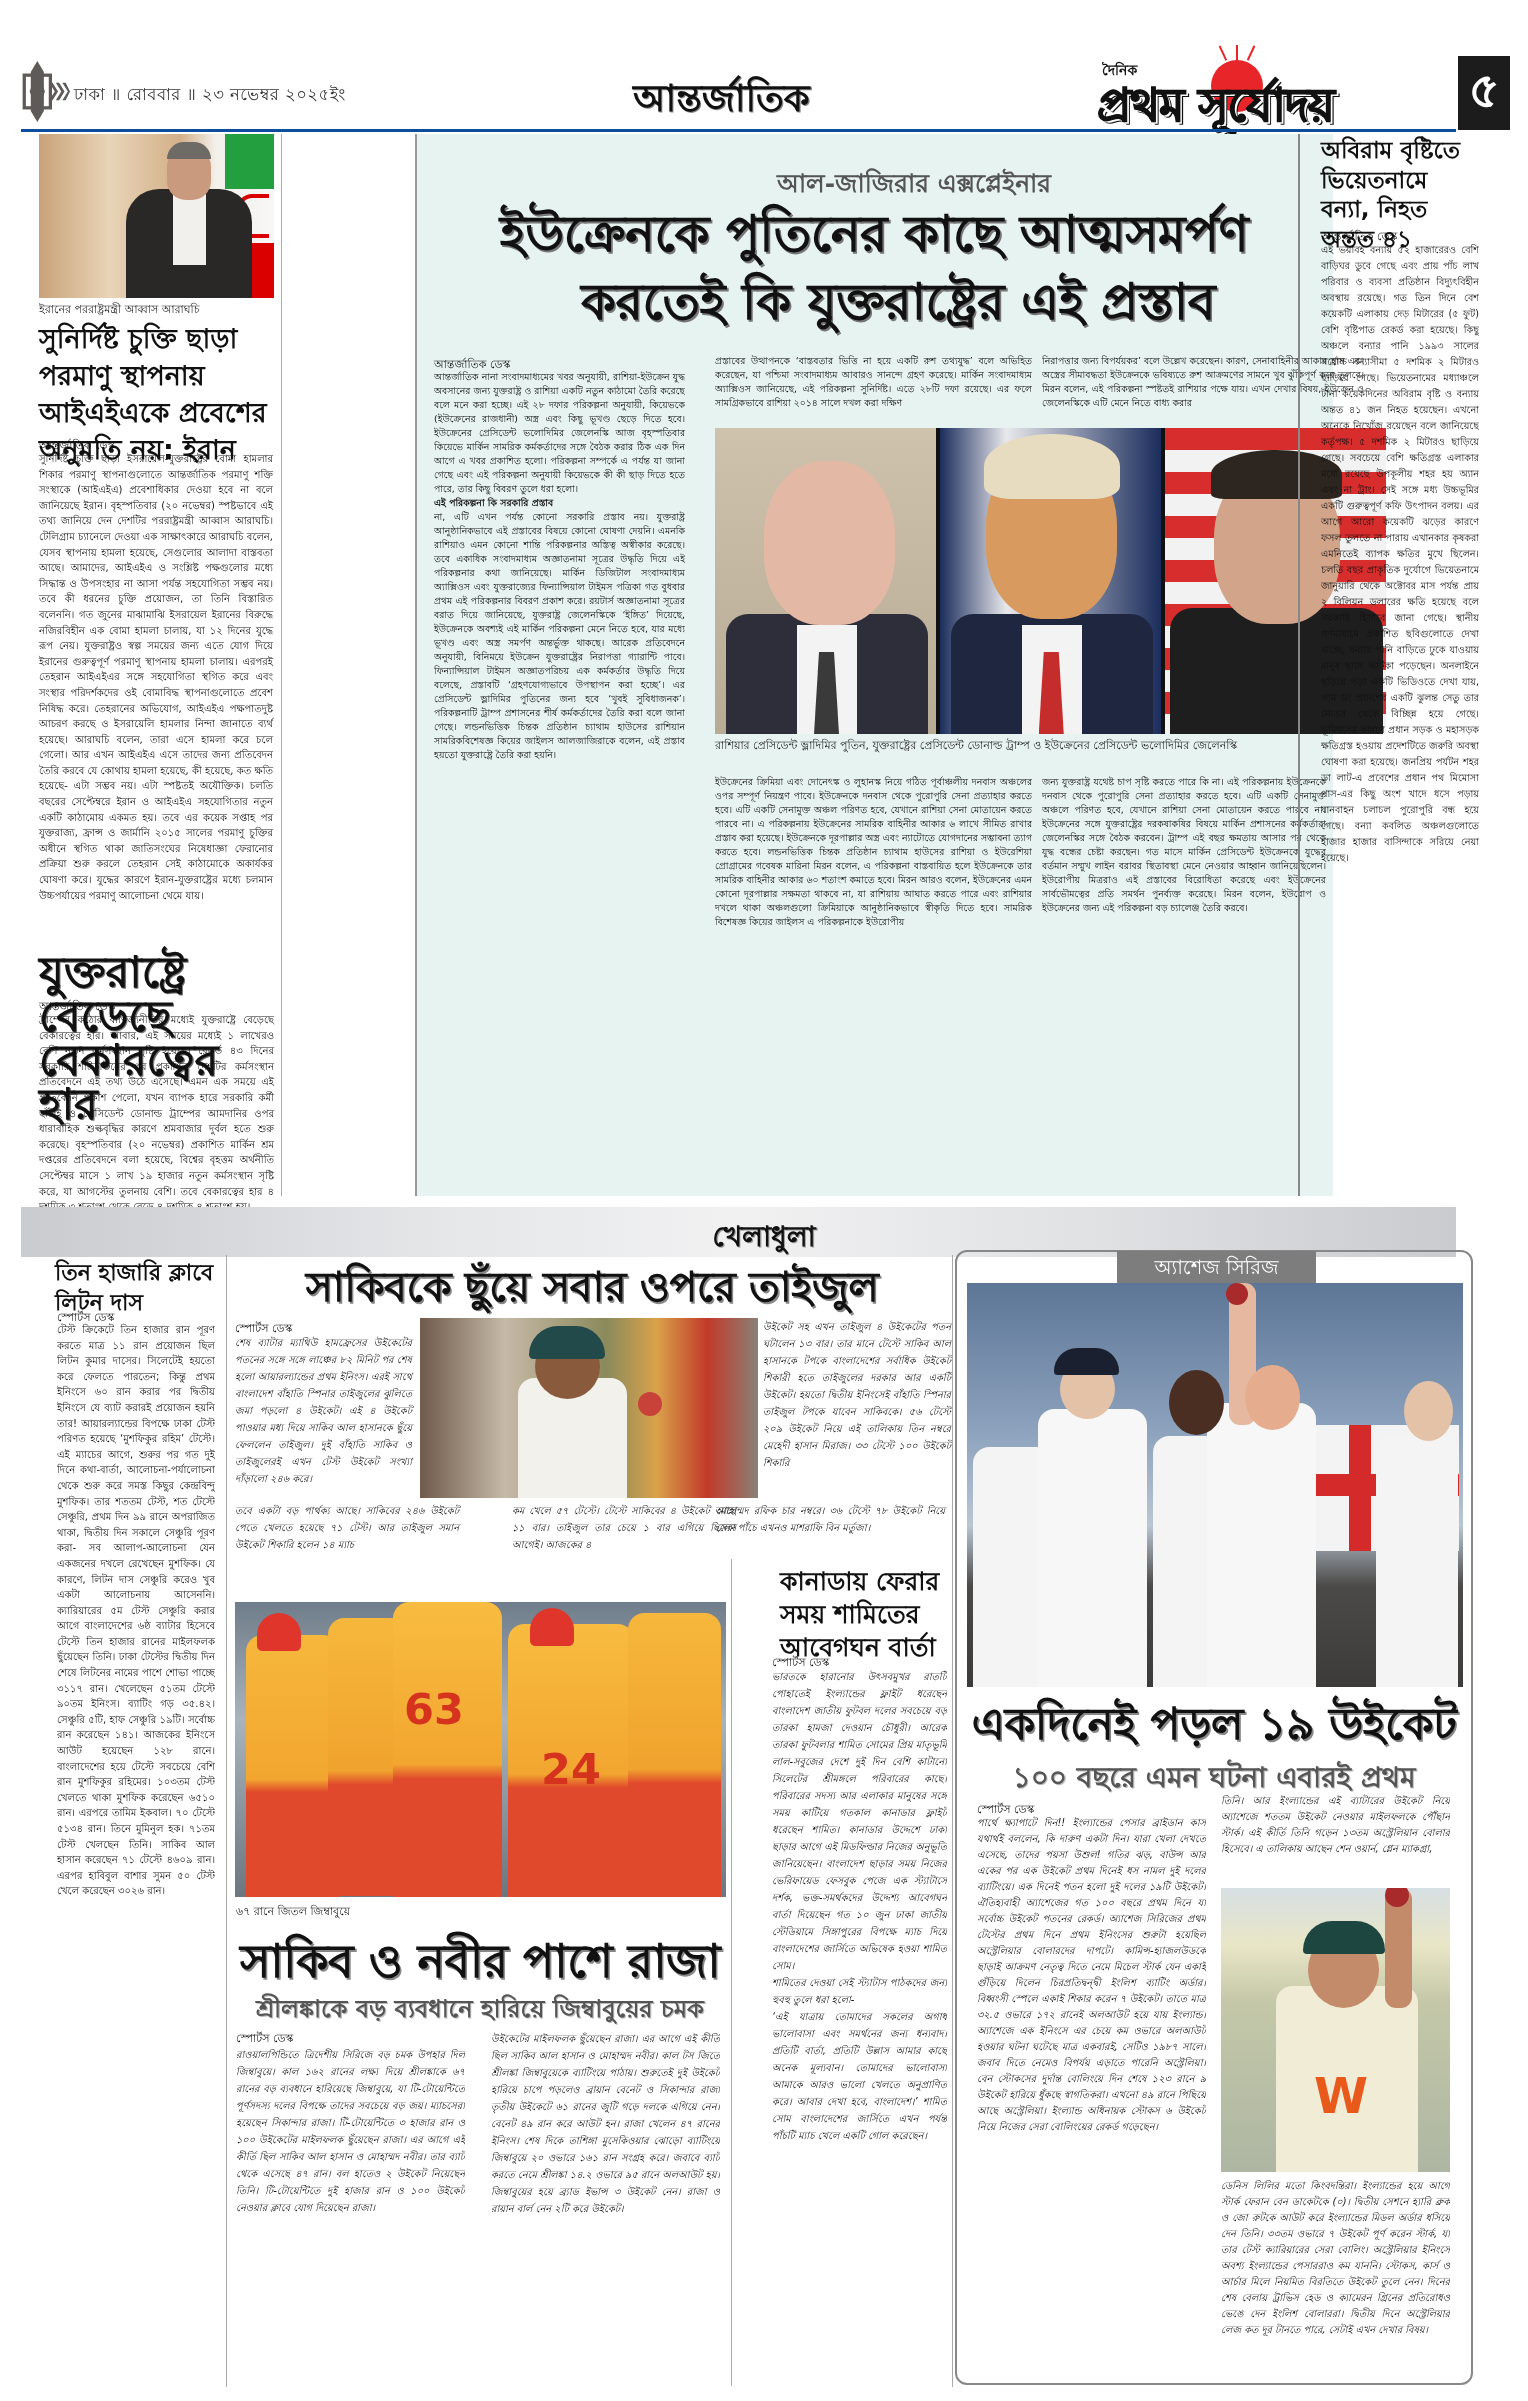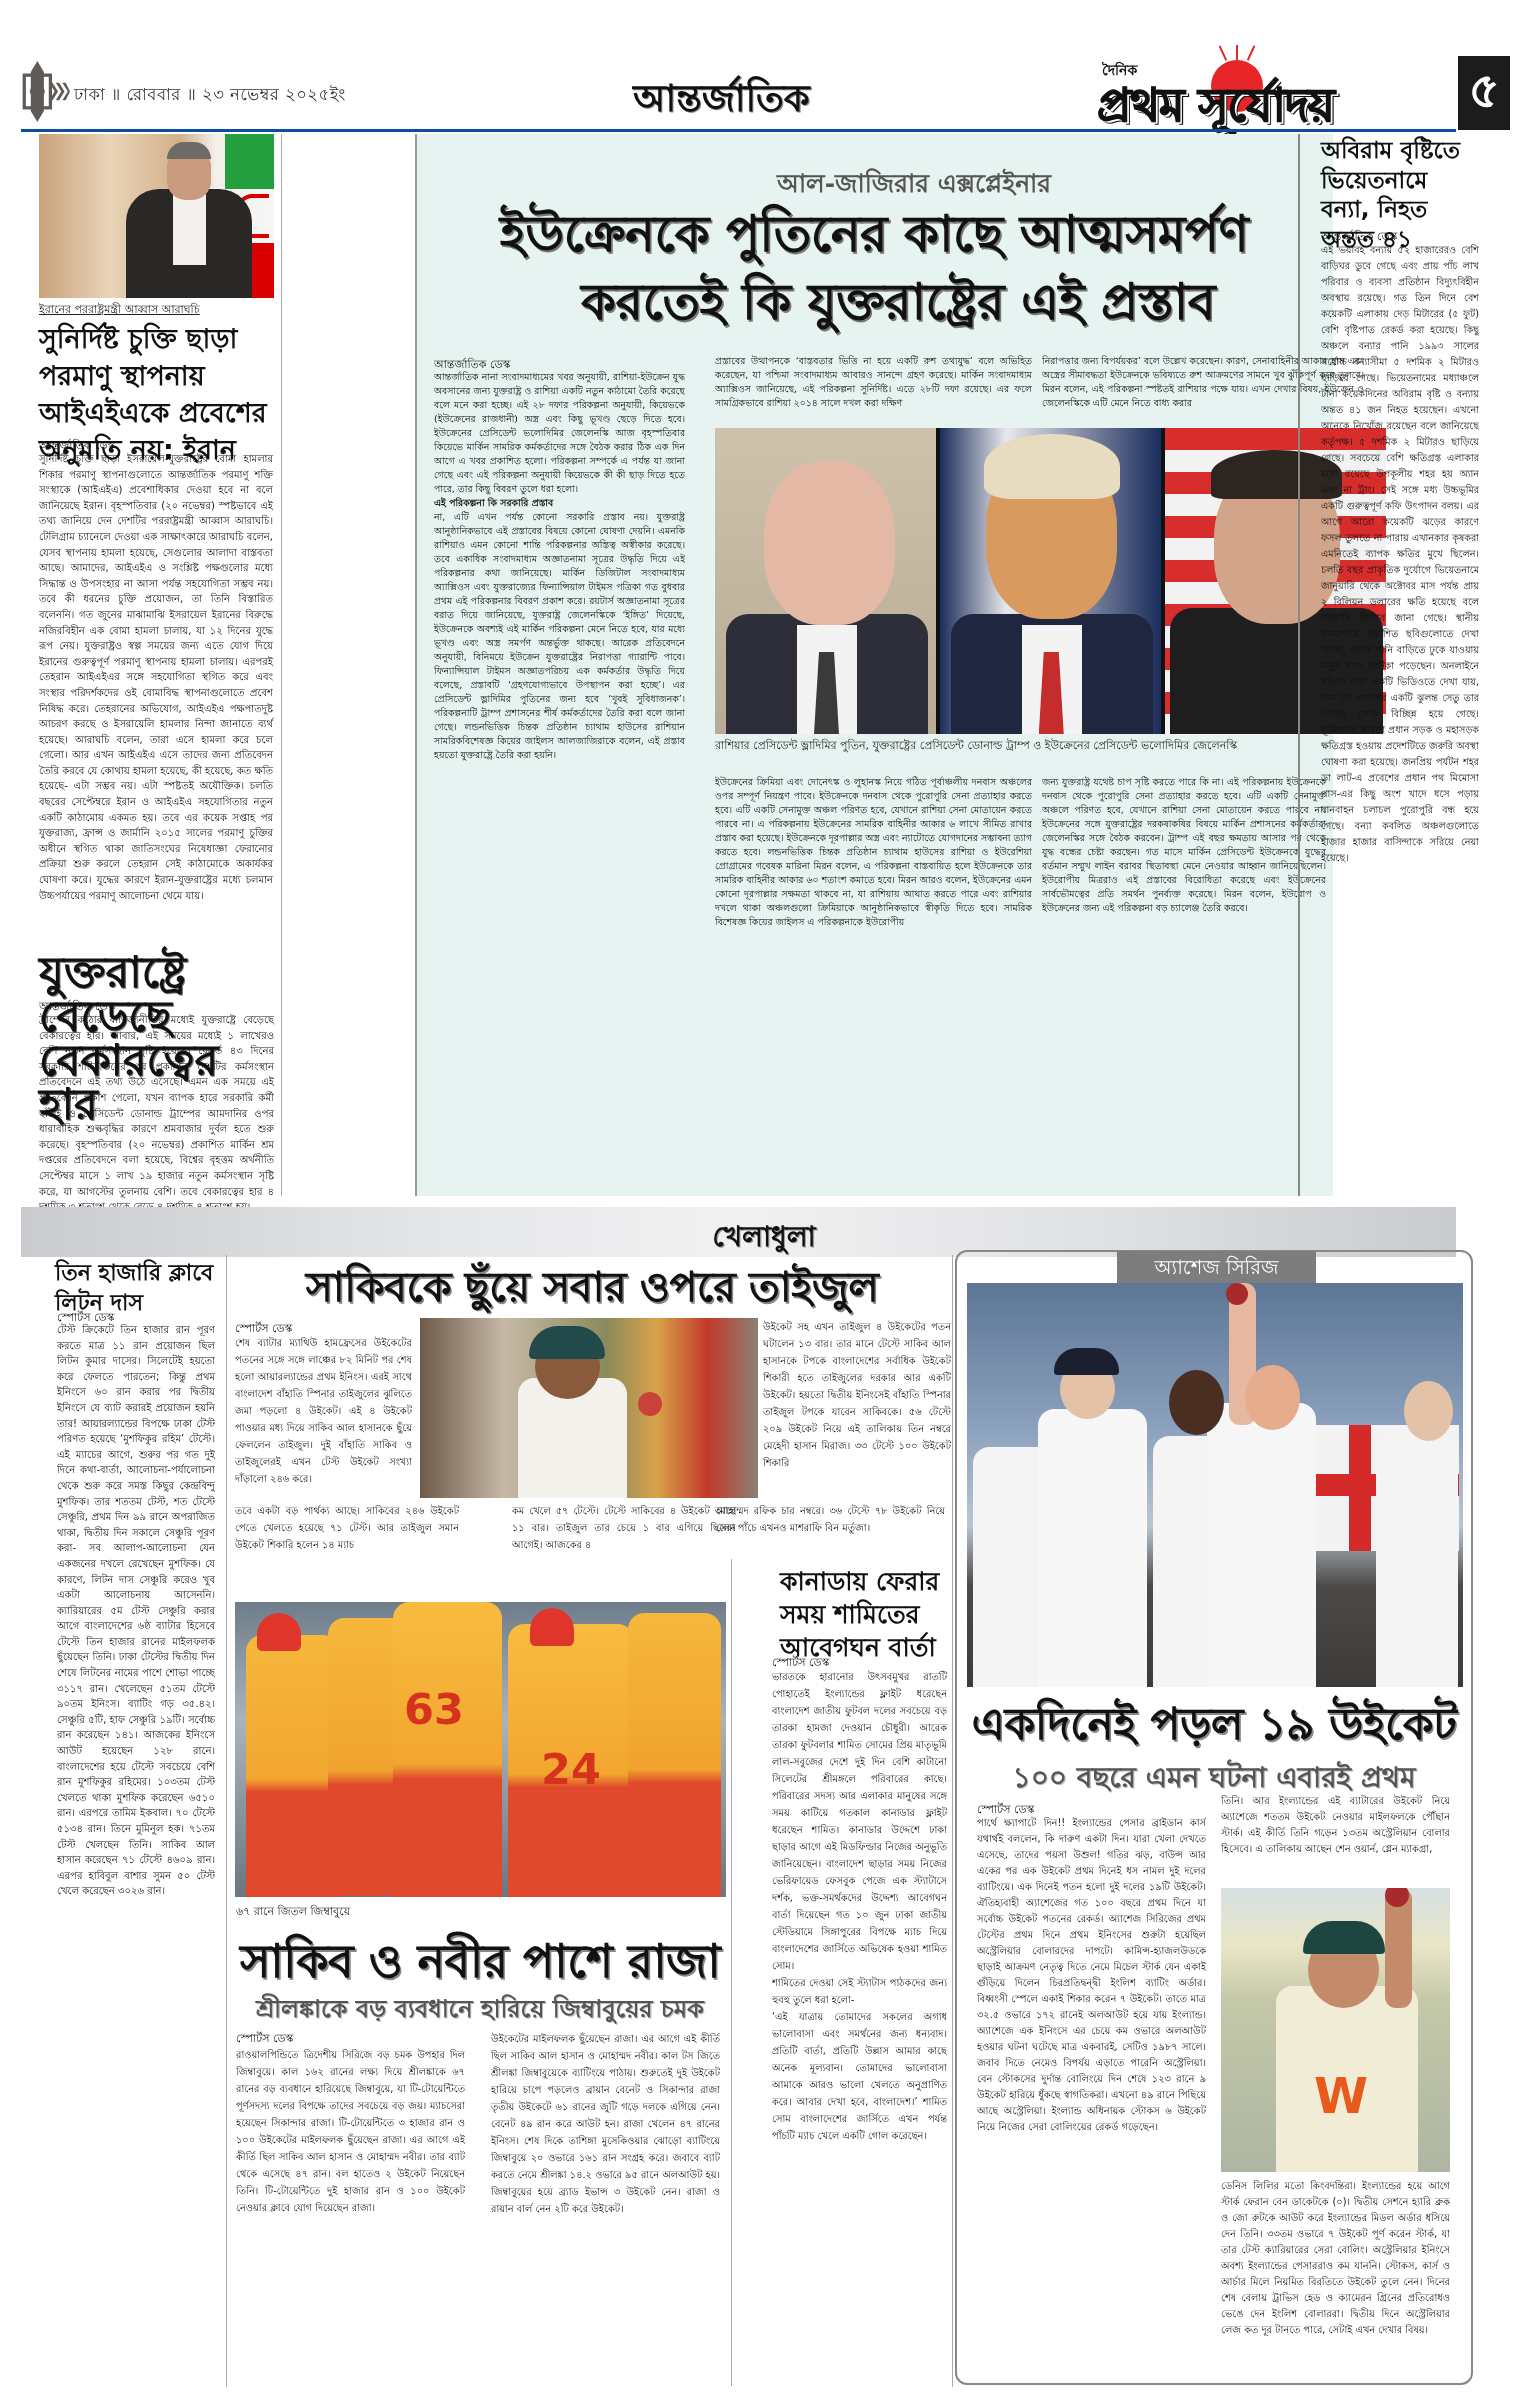--- a/index.html
+++ b/index.html
@@ -52,21 +52,21 @@
 
   
   .right-col-head { font-size: 23px; font-weight: bold; line-height: 29.5px; color:#111; }
 
   
   .sports-band { left: 21px; top: 1207px; width: 1435px; height: 50px; background: linear-gradient(90deg,#c9cbce,#e6e7e9 30%,#f1f1f2 50%,#e0e1e3 75%,#c9cbce); }
   .sports-title { left: 0; top: 1215px; width: 1528px; text-align:center; font-size: 28px; font-family: "DejaVu Serif", serif; font-weight: bold; color: #111; text-shadow: 1.1px 1.1px 0 #999; }
 
   .sport-headline { font-size: 40px; font-weight: bold; color:#111; text-shadow: 1.6px 1.6px 0 #888; letter-spacing: -0.5px; }
   .sport-sub { font-size: 26px; font-weight: bold; color:#555; text-shadow: 1.1px 1.1px 0 #bbb; }
-  .sport-body { font-size: 10.4px; line-height: 17px; color:#111; text-align: justify; }
+  .sport-body { font-size: 10.4px; line-height: 17px; color:#111; text-align: justify; font-style: italic; }
 
   .taijul-photo { left: 420px; top: 1318px; width: 338px; height: 180px; overflow:hidden; background: linear-gradient(90deg,#6e5a4a 0%, #c6b9a7 25%, #8b8a5c 55%, #d9a24a 70%, #c23a2a 85%, #8a8076 100%); }
   .zim-photo { left: 235px; top: 1602px; width: 491px; height: 295px; overflow:hidden; background: linear-gradient(180deg,#6f7d8a,#a9b3bc 40%,#6c7680); }
   .player { position:absolute; border-radius: 16.4px 16.4px 0 0; }
 
   .ashes-box { left: 955px; top: 1250px; width: 518px; height: 1135px; border: 2.2px solid #888; border-radius: 12px; }
   .ashes-label { left: 1117px; top: 1251px; width: 199px; height: 33px; background: #7d7d7d; color:#fff; font-size: 19.6px; text-align:center; line-height: 33px; }
   .ashes-photo { left: 967px; top: 1283px; width: 496px; height: 404px; overflow:hidden; background: linear-gradient(180deg,#5d7696 0%, #8aa0bc 35%, #b9c6d3 60%, #4c4a48 75%, #3d3b39 100%); }
   .starc-photo { left: 1221px; top: 1733px; width: 229px; height: 306px; overflow:hidden; background: linear-gradient(180deg,#d6dfe3 0%,#e9e6c6 20%, #c4c8a8 40%, #aeb6a3 100%); }
 
@@ -100,21 +100,21 @@
 
 <div class="abs photo-iran">
   <div class="iran-flag-g"></div>
   <div class="iran-flag-emblem"></div>
   <div class="iran-flag-r"></div>
   <div class="iran-man-body"></div>
   <div class="iran-man-shirt"></div>
   <div class="iran-man-head"></div>
   <div class="iran-man-hair"></div>
 </div>
-<div class="abs caption" style="left:39px;top:301px;width:235px;text-decoration:underline;">ইরানের পররাষ্ট্রমন্ত্রী আব্বাস আরাঘচি</div>
+<div class="abs caption" style="left:39px;top:301px;width:235px;">ইরানের পররাষ্ট্রমন্ত্রী আব্বাস আরাঘচি</div>
 <div class="abs headline-l" style="left:39px;top:320px;width:240px;font-size:27px;line-height:37px;">সুনির্দিষ্ট চুক্তি ছাড়া পরমাণু স্থাপনায় আইএইএকে প্রবেশের অনুমতি নয়: ইরান</div>
 <div class="abs byline" style="left:39px;top:437px;">আন্তর্জাতিক ডেস্ক</div>
 <div class="abs body-text" style="left:39px;top:451px;width:234px;font-size:10px;line-height:15.6px;">সুনির্দিষ্ট চুক্তি ছাড়া ইসরায়েল-যুক্তরাষ্ট্রের বোমা হামলার শিকার পরমাণু স্থাপনাগুলোতে আন্তর্জাতিক পরমাণু শক্তি সংস্থাকে (আইএইএ) প্রবেশাধিকার দেওয়া হবে না বলে জানিয়েছে ইরান। বৃহস্পতিবার (২০ নভেম্বর) স্পষ্টভাবে এই তথ্য জানিয়ে দেন দেশটির পররাষ্ট্রমন্ত্রী আব্বাস আরাঘচি। টেলিগ্রাম চ্যানেলে দেওয়া এক সাক্ষাৎকারে আরাঘচি বলেন, যেসব স্থাপনায় হামলা হয়েছে, সেগুলোর আলাদা বাস্তবতা আছে। আমাদের, আইএইএ ও সংশ্লিষ্ট পক্ষগুলোর মধ্যে সিদ্ধান্ত ও উপসংহার না আসা পর্যন্ত সহযোগিতা সম্ভব নয়। তবে কী ধরনের চুক্তি প্রয়োজন, তা তিনি বিস্তারিত বলেননি। গত জুনের মাঝামাঝি ইসরায়েল ইরানের বিরুদ্ধে নজিরবিহীন এক বোমা হামলা চালায়, যা ১২ দিনের যুদ্ধে রূপ নেয়। যুক্তরাষ্ট্রও স্বল্প সময়ের জন্য এতে যোগ দিয়ে ইরানের গুরুত্বপূর্ণ পরমাণু স্থাপনায় হামলা চালায়। এরপরই তেহরান আইএইএর সঙ্গে সহযোগিতা স্থগিত করে এবং সংস্থার পরিদর্শকদের ওই বোমাবিদ্ধ স্থাপনাগুলোতে প্রবেশ নিষিদ্ধ করে। তেহরানের অভিযোগ, আইএইএ পক্ষপাতদুষ্ট আচরণ করছে ও ইসরায়েলি হামলার নিন্দা জানাতে ব্যর্থ হয়েছে। আরাঘচি বলেন, তারা এসে হামলা করে চলে গেলো। আর এখন আইএইএ এসে তাদের জন্য প্রতিবেদন তৈরি করবে যে কোথায় হামলা হয়েছে, কী হয়েছে, কত ক্ষতি হয়েছে- এটা সম্ভব নয়। এটা স্পষ্টতই অযৌক্তিক। চলতি বছরের সেপ্টেম্বরে ইরান ও আইএইএ সহযোগিতার নতুন একটি কাঠামোয় একমত হয়। তবে এর কয়েক সপ্তাহ পর যুক্তরাজ্য, ফ্রান্স ও জার্মানি ২০১৫ সালের পরমাণু চুক্তির অধীনে স্থগিত থাকা জাতিসংঘের নিষেধাজ্ঞা ফেরানোর প্রক্রিয়া শুরু করলে তেহরান সেই কাঠামোকে অকার্যকর ঘোষণা করে। যুদ্ধের কারণে ইরান-যুক্তরাষ্ট্রের মধ্যে চলমান উচ্চপর্যায়ের পরমাণু আলোচনা থেমে যায়।</div>
 
 <div class="abs headline-l" style="left:39px;top:950px;width:240px;font-size:43px;line-height:44px;text-shadow:1.1px 1.1px 0 #777;">যুক্তরাষ্ট্রে বেড়েছে বেকারত্বের হার</div>
 <div class="abs byline" style="left:39px;top:998px;">আন্তর্জাতিক ডেস্ক</div>
 <div class="abs body-text" style="left:39px;top:1012px;width:235px;font-size:10px;line-height:15.6px;">ট্রাম্পের কঠোর বাণিজ্যনীতির মধ্যেই যুক্তরাষ্ট্রে বেড়েছে বেকারত্বের হার। আবার, এই সময়ের মধ্যেই ১ লাখেরও বেশি নতুন কর্মসংস্থান সৃষ্টি হয়েছে। রেকর্ড ৪৩ দিনের সরকারি শাটডাউনের পর প্রকাশিত দেশটির কর্মসংস্থান প্রতিবেদনে এই তথ্য উঠে এসেছে। এমন এক সময়ে এই প্রতিবেদন প্রকাশ পেলো, যখন ব্যাপক হারে সরকারি কর্মী ছাঁটাই ও প্রেসিডেন্ট ডোনাল্ড ট্রাম্পের আমদানির ওপর ধারাবাহিক শুল্কবৃদ্ধির কারণে শ্রমবাজার দুর্বল হতে শুরু করেছে। বৃহস্পতিবার (২০ নভেম্বর) প্রকাশিত মার্কিন শ্রম দপ্তরের প্রতিবেদনে বলা হয়েছে, বিশ্বের বৃহত্তম অর্থনীতি সেপ্টেম্বর মাসে ১ লাখ ১৯ হাজার নতুন কর্মসংস্থান সৃষ্টি করে, যা আগস্টের তুলনায় বেশি। তবে বেকারত্বের হার ৪ দশমিক ৩ শতাংশ থেকে বেড়ে ৪ দশমিক ৪ শতাংশ হয়।</div>
 
 <div class="abs vrule" style="left:281px;top:134px;height:1062px;"></div>
 

